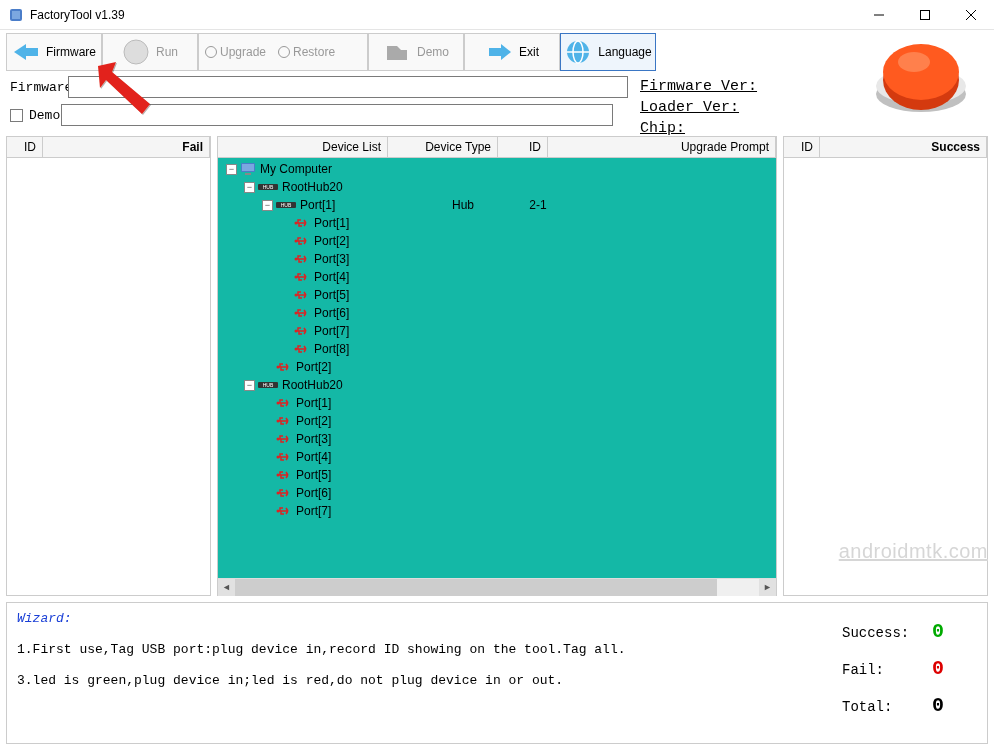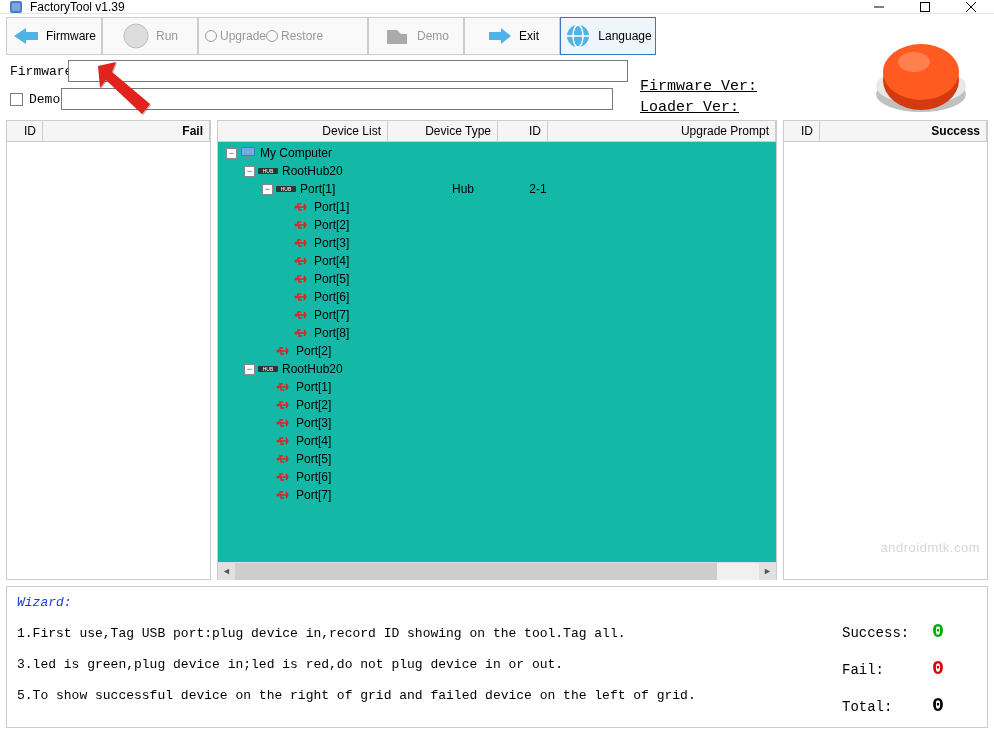--- a/index.html
+++ b/index.html
@@ -1,28 +1,28 @@
 <!DOCTYPE html>
 <html><head>
 <meta charset="utf-8">
 <style>
 * { box-sizing: border-box; margin: 0; padding: 0; }
 body { font-family: "Segoe UI", Tahoma, sans-serif; font-size: 12px; background: #fff; width: 994px; height: 752px; overflow: hidden; position: relative; }
 
-.titlebar { height: 14px; background: #fff; display: flex; align-items: center; padding-left: 8px; border-bottom: 1px solid #e5e5e5; }
+.titlebar { height: 30px; background: #fff; display: flex; align-items: center; padding-left: 8px; border-bottom: 1px solid #e5e5e5; }
 .titlebar .app-icon { width: 16px; height: 16px; margin-right: 6px; }
 .titlebar .title { font-size: 12px; color: #000; }
 .titlebar .win-controls { margin-left: auto; display: flex; }
 .titlebar .win-btn { width: 46px; height: 30px; display: flex; align-items: center; justify-content: center; font-size: 14px; color: #333; }
 
 .toolbar { height: 44px; padding: 3px 6px; display: flex; align-items: center; gap: 0; position: relative; }
 .tbtn { height: 38px; width: 96px; border: 1px solid #ccc; background: #f9f9f9; display: flex; align-items: center; justify-content: center; gap: 6px; font-size: 12px; cursor: pointer; }
 .tbtn.disabled { color: #999; }
 .tbtn .icon { width: 28px; height: 28px; display: flex; align-items: center; justify-content: center; }
-.tbtn.radio-group { justify-content: flex-start; padding-left: 6px; gap: 0; width: 170px; text-align: right; }
+.tbtn.radio-group { justify-content: flex-start; padding-left: 6px; gap: 12px; width: 170px; text-align: right; }
 .radio-opt { display: flex; align-items: center; gap: 3px; color: #999; font-size: 12px; }
 .radio-circle { width: 12px; height: 12px; border: 1px solid #999; border-radius: 50%; }
 
 .big-red-btn { position: absolute; right: 18px; top: 34px; width: 110px; height: 85px; }
 
 .form-rows { padding: 2px 10px 4px 10px; }
 .form-row { display: flex; align-items: center; margin-bottom: 6px; }
 .form-row .lbl { width: 58px; font-family: "Courier New", monospace; font-size: 13px; }
 .form-row input[type=text] { height: 22px; border: 1px solid #7a7a7a; padding: 0 4px; font-size: 12px; }
 .firmware-input { width: 560px; }
@@ -69,21 +69,21 @@
 .stats { position: absolute; right: 50px; top: 620px; font-family: "Courier New", monospace; font-size: 14px; }
 .stats .row { margin-bottom: 14px; }
 .stats .label { display: inline-block; width: 80px; }
 .stats .val { font-size: 20px; font-weight: bold; margin-left: 10px; }
 .stats .green { color: #0a0; }
 .stats .red { color: #d00; }
 .stats .black { color: #000; }
 
 .arrow-annotation { position: absolute; left: 94px; top: 62px; pointer-events: none; z-index: 50; }
 
-.watermark { position: absolute; right: 14px; top: 540px; color: #d6d6d6; font-size: 13px; font-family: sans-serif; letter-spacing: 0.5px; }
+.watermark { position: absolute; right: 6px; top: 540px; color: #d6d6d6; font-size: 20px; font-family: sans-serif; letter-spacing: 0.5px; text-decoration: underline; }
 
 svg { display: block; }
 </style>
 </head>
 <body>
 
 <div class="titlebar">
   <span class="app-icon">
     <svg width="16" height="16" viewBox="0 0 16 16">
         <rect x="2" y="2" width="12" height="12" fill="#4a7dc9" rx="2"></rect>
@@ -454,21 +454,20 @@
     </div>
     <div class="panel-body"></div>
   </div>
 </div>
 
 <div class="wizard">
   <div class="title">Wizard:</div>
   <div id="wizard-lines">
       <div class="line">1.First use,Tag USB port:plug device in,record ID showing on the tool.Tag all.</div>
       <div class="line">3.led is green,plug device in;led is red,do not plug device in or out.</div>
-      <div class="line">5.To show successful device on the right of grid and failed device on the left of grid.</div>
     </div>
 </div>
 
 <div class="stats">
   <div class="row"><span class="label">Success:</span><span class="val green">0</span></div>
   <div class="row"><span class="label">Fail:</span><span class="val red">0</span></div>
   <div class="row"><span class="label">Total:</span><span class="val black">0</span></div>
 </div>
 
 <div class="arrow-annotation">

